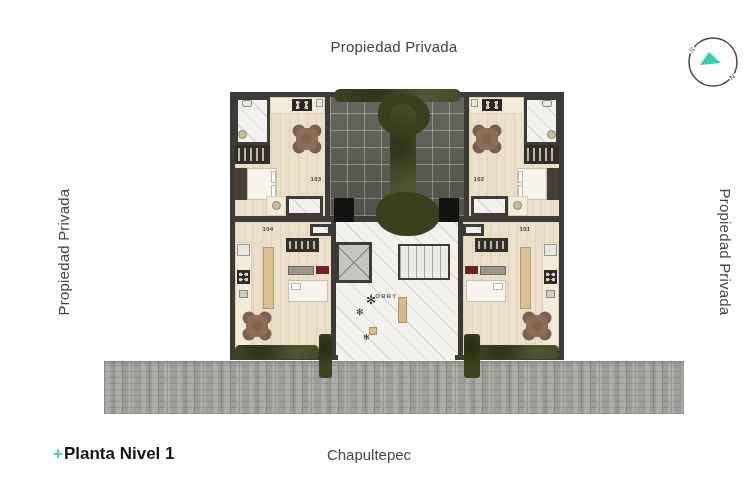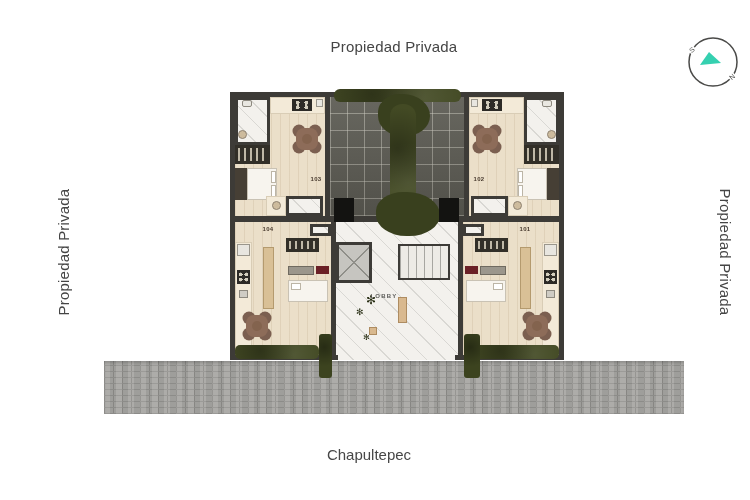--- a/index.html
+++ b/index.html
@@ -229,14 +229,17 @@
     <div class="abs unit-label" style="left:74px;top:84px;width:24px;">103</div>
     <div class="abs unit-label" style="left:237px;top:84px;width:24px;">102</div>
     <div class="abs unit-label" style="left:26px;top:134px;width:24px;">104</div>
     <div class="abs unit-label" style="left:283px;top:134px;width:24px;">101</div>
     <div class="abs lobby-label" style="left:136px;top:201px;width:36px;">LOBBY</div>
   </div>
 
   <div class="abs planter" style="left:300px;top:334px;width:13px;height:44px;"></div>
   <div class="abs planter" style="left:445px;top:334px;width:16px;height:44px;"></div>
 
+  <div class="abs footer-title">
+    <span class="plus">+</span><span>Planta Nivel 1</span>
+  </div>
   <div class="abs footer-street">Chapultepec</div>
 </div>
 
 </body></html>

